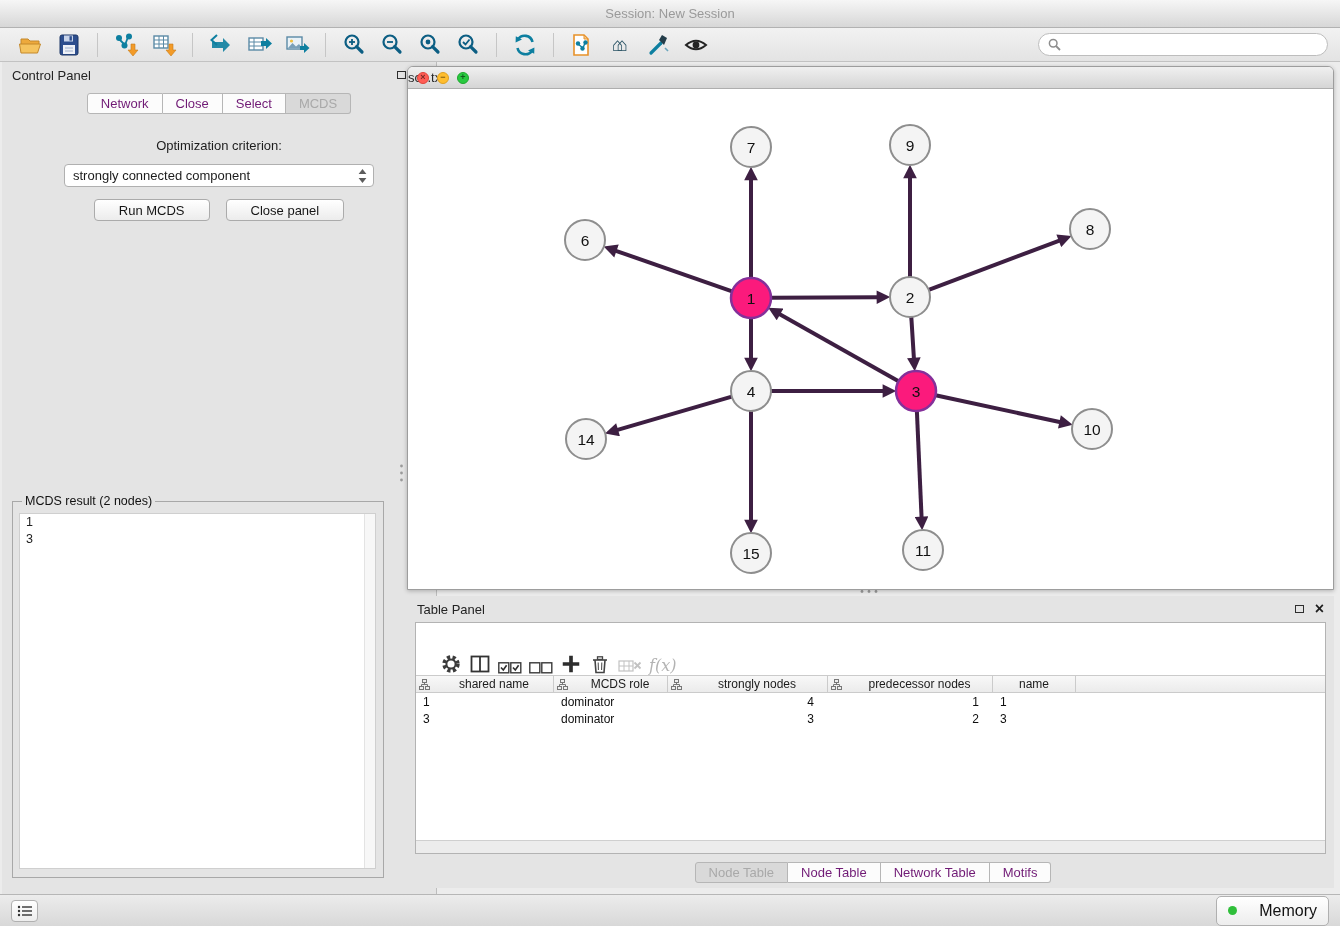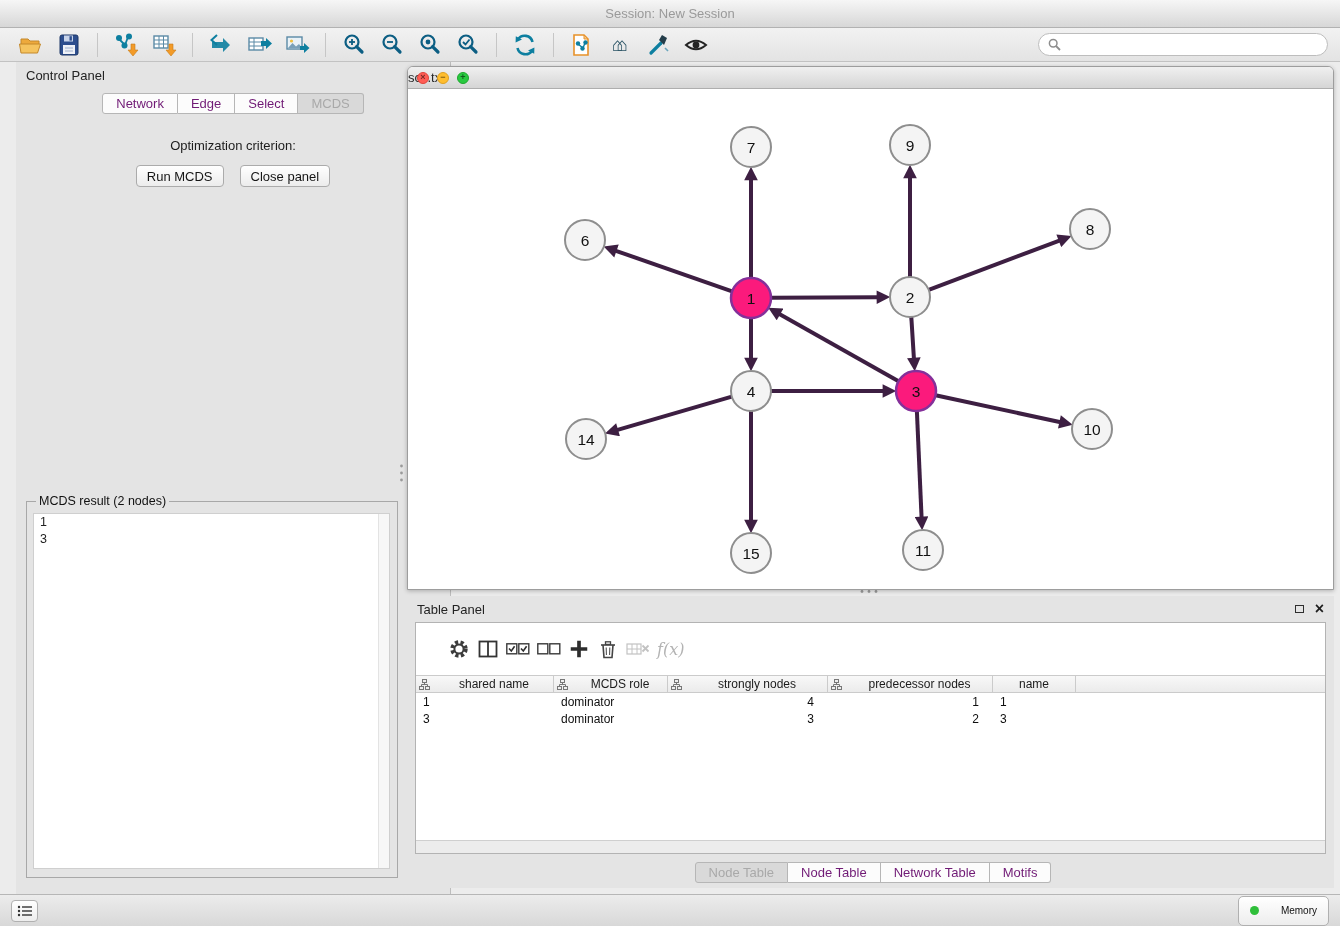--- a/index.html
+++ b/index.html
@@ -17,37 +17,37 @@
     background:linear-gradient(#f2f2f2,#e3e3e3);border-bottom:1px solid #c2c2c2;
     display:flex;align-items:center;padding:0 12px}
   .tbtn{width:38px;height:30px;display:flex;align-items:center;justify-content:center;border-radius:4px}
   .tsep{width:1px;height:24px;background:#c6c6c6;margin:0 9px}
   .houses{font-size:19px;color:#2c5566;letter-spacing:-7px;padding-right:7px;font-weight:bold}
   .search{margin-left:auto;width:290px;height:23px;border:1px solid #bdbdbd;border-radius:12px;
     background:#fff;display:flex;align-items:center;padding:0 9px;gap:6px}
   .search input{border:none;outline:none;flex:1;font-size:12px;background:transparent;font-family:"Liberation Sans",sans-serif}
 
   
-  .control-panel{position:absolute;left:16px;top:62px;width:435px;height:832px;background:#e4e4e4;border-right:1px solid #bdbdbd}
+  .control-panel{position:absolute;left:2px;top:62px;width:435px;height:832px;background:#e4e4e4;border-right:1px solid #bdbdbd}
   .panel-header{height:26px;display:flex;align-items:center;padding:0 10px;font-size:13px;color:#232323}
   .win-btns{margin-left:auto;display:flex;gap:11px;align-items:center}
   .float-box{width:9px;height:8px;border:1.5px solid #2e2e2e;display:inline-block}
   .close-x{font-size:16px;font-weight:bold;color:#1e1e1e;line-height:12px}
   .tabs{display:flex;justify-content:center;margin-top:5px}
   .tab{height:21px;line-height:19px;font-size:13px;padding:0 13px;background:#fcfcfc;
     border:1px solid #b6b6b6;border-left:none;color:#701a75}
   .tab:first-child{border-left:1px solid #b6b6b6;border-radius:3px 0 0 3px}
   .tab:last-child{border-radius:0 3px 3px 0}
   .tab.active{background:#d9d9d9;color:#a9a9a9}
   .opt-label{text-align:center;margin-top:24px;font-size:13px}
   .dropdown{margin:11px auto 0;width:310px;height:23px;background:#fff;border:1px solid #b0b0b0;border-radius:4px;
     display:flex;align-items:center;padding:0 8px;font-size:13px;position:relative}
   .dd-arrows{position:absolute;right:6px;top:3px}
   .btn-row{display:flex;justify-content:center;gap:16px;margin-top:12px}
-  .btn{height:22px;padding:0 10px;background:linear-gradient(#ffffff,#ececec);
+  .btn{height:22px;padding:0 24px;background:linear-gradient(#ffffff,#ececec);
     border:1px solid #ababab;border-radius:4px;font-size:13px;display:flex;align-items:center;color:#161616}
   fieldset.mcds-result{position:absolute;left:10px;top:432px;width:372px;height:384px;
     border:1px solid #a8a8a8;background:#e4e4e4;padding:5px 7px 8px 6px}
   fieldset.mcds-result legend{font-size:12.5px;padding:0 3px;margin-left:3px;color:#111}
   .result-box{width:100%;height:100%;background:#fff;border:1px solid #cfcfcf;position:relative;overflow:hidden}
   .result-line{font-size:12.5px;line-height:17px;padding-left:6px;color:#222}
   .vtrack{position:absolute;top:0;right:0;width:11px;height:100%;background:#f7f7f7;border-left:1px solid #e3e3e3}
 
   
   .network-window{position:absolute;left:407px;top:66px;width:927px;height:524px;
@@ -59,39 +59,39 @@
     font-size:9px;font-weight:bold;color:rgba(0,0,0,.55);line-height:1}
   .light.red{background:#ff5d55;border:1px solid #e0443c}
   .light.yellow{background:#ffbd2e;border:1px solid #dfa123}
   .light.green{background:#28c93f;border:1px solid #1ea72e}
   .nw-title{flex:1;text-align:left;font-size:13px;color:#262626}
   svg.canvas{display:block;width:925px;height:500px;background:#fff}
 
   
   .table-panel{position:absolute;left:407px;top:596px;width:927px;height:292px;background:#e4e4e4}
   .tp-frame{position:absolute;left:8px;top:26px;right:8px;height:232px;background:#fff;border:1px solid #b3b3b3;overflow:hidden}
-  .tp-toolbar{height:52px;display:flex;align-items:center;padding:0 32px;gap:7px}
+  .tp-toolbar{height:52px;display:flex;align-items:flex-end;padding:0 24px;gap:7px}
   .thead{display:flex;height:18px;border-top:1px solid #cbcbcb;border-bottom:1px solid #cbcbcb;
     background:linear-gradient(#f8f8f8,#ebebeb);font-size:12px;color:#1b1b1b}
   .th{display:flex;align-items:center;border-right:1px solid #cbcbcb;padding:0 3px;gap:8px}
   .th .lbl{flex:1;text-align:center;overflow:hidden;white-space:nowrap}
   .trow{display:flex;height:17px;font-size:12px;align-items:center;color:#0e0e0e}
   .td{overflow:hidden;white-space:nowrap;padding:0 7px}
   .td.num{text-align:right;padding-right:14px}
   .hscroll{position:absolute;left:0;right:0;bottom:0;height:13px;background:#ececec;border-top:1px solid #cfcfcf}
   .tp-tabs{position:absolute;left:5px;right:0;bottom:5px;display:flex;justify-content:center}
 
   
   .statusbar{position:absolute;left:0;top:894px;width:100%;height:32px;
     background:linear-gradient(#ececec,#d8d8d8);border-top:1px solid #b6b6b6;
     display:flex;align-items:center;padding:0 11px}
   .sb-btn{width:27px;height:22px;border:1px solid #b0b0b0;border-radius:4px;
     background:linear-gradient(#ffffff,#ededed);display:flex;align-items:center;justify-content:center}
   .memory-btn{margin-left:auto;height:30px;border:1px solid #b0b0b0;border-radius:5px;
-    background:linear-gradient(#ffffff,#ededed);display:flex;align-items:center;gap:22px;padding:0 11px;font-size:10px;color:#111}
+    background:linear-gradient(#ffffff,#ededed);display:flex;align-items:center;gap:22px;padding:0 11px;font-size:16px;color:#111}
   .dot{width:9px;height:9px;border-radius:50%;background:#2fbf3a}
 
   .grip{position:absolute}
 </style>
 </head>
 <body>
 
 <div id="root">
 
   <div class="titlebar">
@@ -239,25 +239,34 @@
   <div class="control-panel">
     <div class="panel-header">
       <span>Control Panel</span>
       <span class="win-btns">
         <span class="float-box"></span>
         <span class="close-x">×</span>
       </span>
     </div>
     <div class="tabs">
       <div class="tab">Network</div>
-      <div class="tab">Edge</div>
+      <div class="tab">Close</div>
       <div class="tab">Select</div>
       <div class="tab active">MCDS</div>
     </div>
     <div class="opt-label">Optimization criterion:</div>
+    <div class="dropdown">
+      <span>strongly connected component</span>
+      <span class="dd-arrows">
+        <svg width="9" height="16" viewBox="0 0 9 16">
+          <polygon points="4.5,1 8.4,6 0.6,6" fill="#5c5c5c"></polygon>
+          <polygon points="0.6,10 8.4,10 4.5,15" fill="#5c5c5c"></polygon>
+        </svg>
+      </span>
+    </div>
     <div class="btn-row">
       <div class="btn">Run MCDS</div>
       <div class="btn">Close panel</div>
     </div>
     <fieldset class="mcds-result">
       <legend>MCDS result (2 nodes)</legend>
       <div class="result-box">
         <div class="result-line">1</div>
         <div class="result-line">3</div>
         <div class="vtrack"></div>

